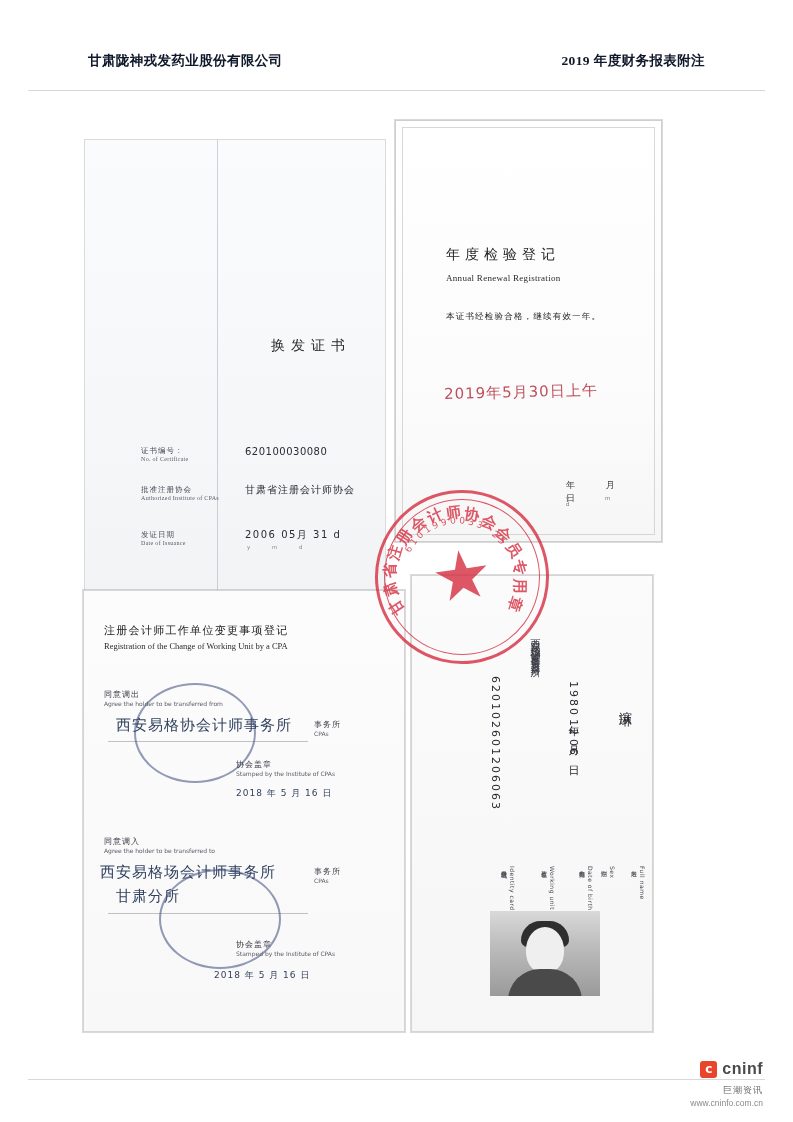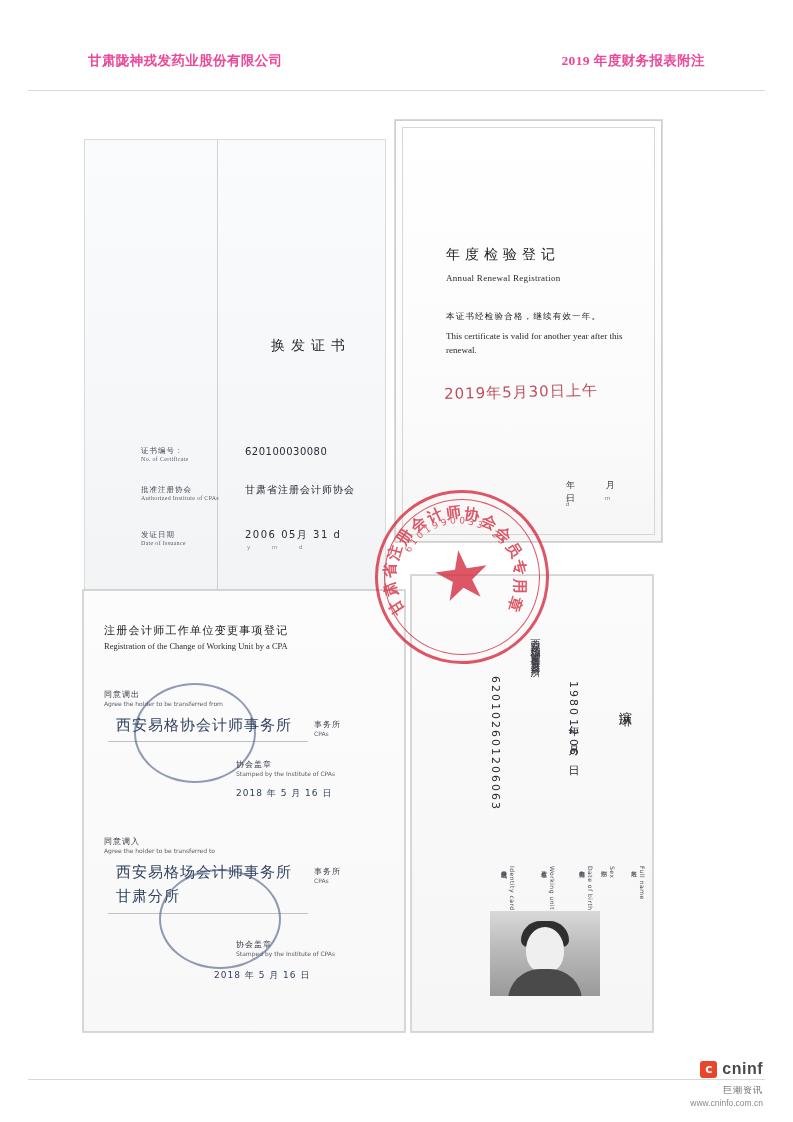--- a/index.html
+++ b/index.html
@@ -20,21 +20,21 @@
   .page-header {
     position: absolute;
     top: 52px;
     left: 88px;
     width: 617px;
     display: flex;
     justify-content: space-between;
     align-items: baseline;
     font-size: 13.5px;
     letter-spacing: 0.4px;
-    color: #ec4899;
+    color: #0f172a;
   }
   .page-header .hdr-left { font-weight: 600; }
   .page-header .hdr-right { font-weight: 600; }
   .header-rule {
     position: absolute;
     top: 90px;
     left: 28px;
     width: 737px;
     height: 1px;
     background: #d8d8d8;
@@ -331,21 +331,20 @@
     <div class="val" style="left:162px; top:404px; font-size:5.5px; letter-spacing:10px; color:#8a8a8a;">y            m            d</div>
   </div>
 
   <div class="panel" id="cert-right">
     <div class="inner-edge"></div>
 
     <div class="cr-title-cn">年度检验登记</div>
     <div class="cr-title-en">Annual Renewal Registration</div>
 
     <div class="cr-body-cn">本证书经检验合格，继续有效一年。</div>
-    <div class="cr-body-en">This certificate is valid for another year after this renewal.</div>
 
     <div class="cr-stamp-date">2019年5月30日上午</div>
 
     <div class="cr-ymd">年    月    日</div>
     <div class="cr-ymd-small">y     m     d</div>
   </div>
 
   <div class="panel" id="cert-bottom-left">
     <div class="bl-title-cn">注册会计师工作单位变更事项登记</div>
     <div class="bl-title-en">Registration of the Change of Working Unit by a CPA</div>
@@ -364,21 +363,21 @@
     <div class="bl-label" style="left:152px; top:168px;">
       <span class="cn">协会盖章</span>
       <span class="en">Stamped by the Institute of CPAs</span>
     </div>
     <div class="hand" style="left:152px; top:196px; font-size:9px; color:#33405e;">2018 年 5 月 16 日</div>
 
     <div class="bl-label" style="left:20px; top:245px;">
       <span class="cn">同意调入</span>
       <span class="en">Agree the holder to be transferred to</span>
     </div>
-    <div class="hand hand-blue" style="left:32px; top:272px; font-size:15px;text-align:right;">西安易格场会计师事务所</div>
+    <div class="hand hand-blue" style="left:16px; top:272px; font-size:15px;text-align:right;">西安易格场会计师事务所</div>
     <div class="hand hand-blue" style="left:32px; top:296px; font-size:15px;">甘肃分所</div>
     <div class="sig-line" style="left:24px; top:322px; width:200px;"></div>
     <div class="bl-label" style="left:230px; top:275px;">
       <span class="cn">事务所</span>
       <span class="en">CPAs</span>
     </div>
     <div class="oval-stamp" style="left:75px; top:278px; width:118px; height:96px; font-size:7px;"></div>
     <div class="bl-label" style="left:152px; top:348px;">
       <span class="cn">协会盖章</span>
       <span class="en">Stamped by the Institute of CPAs</span>

